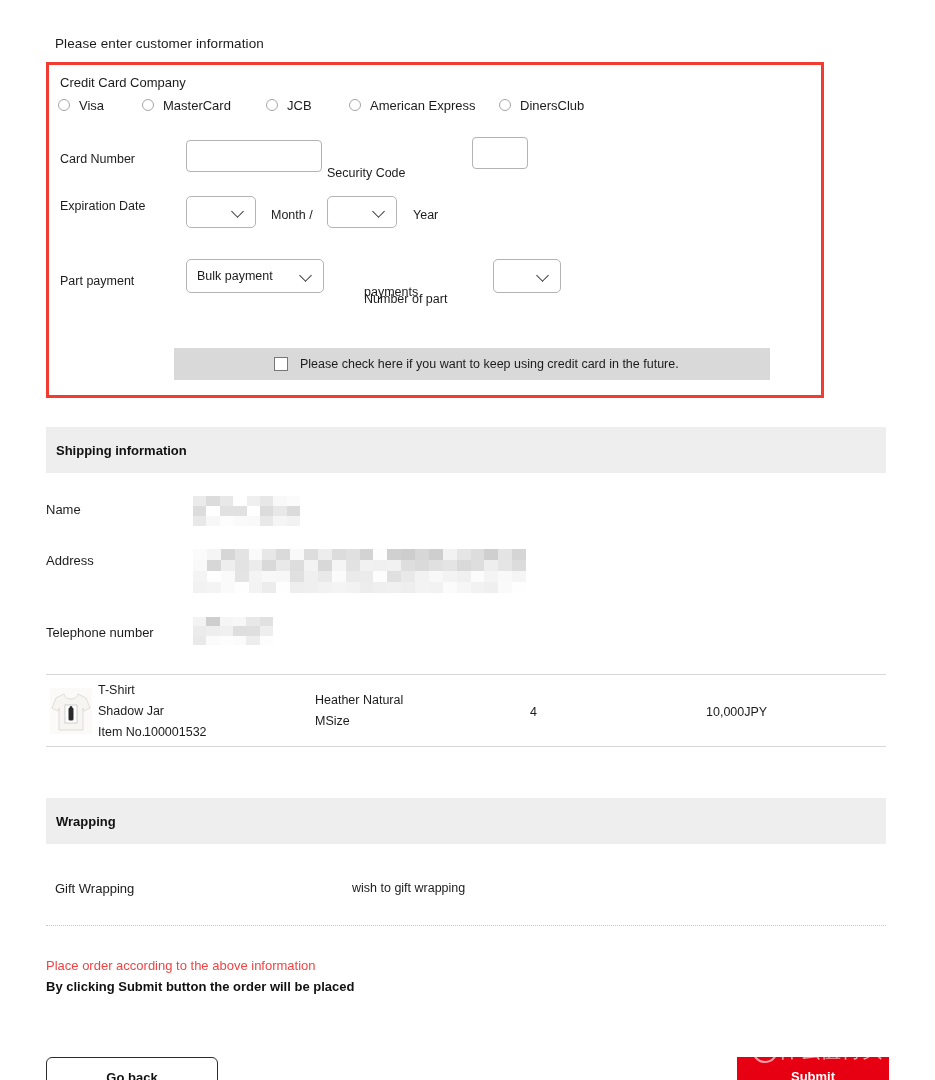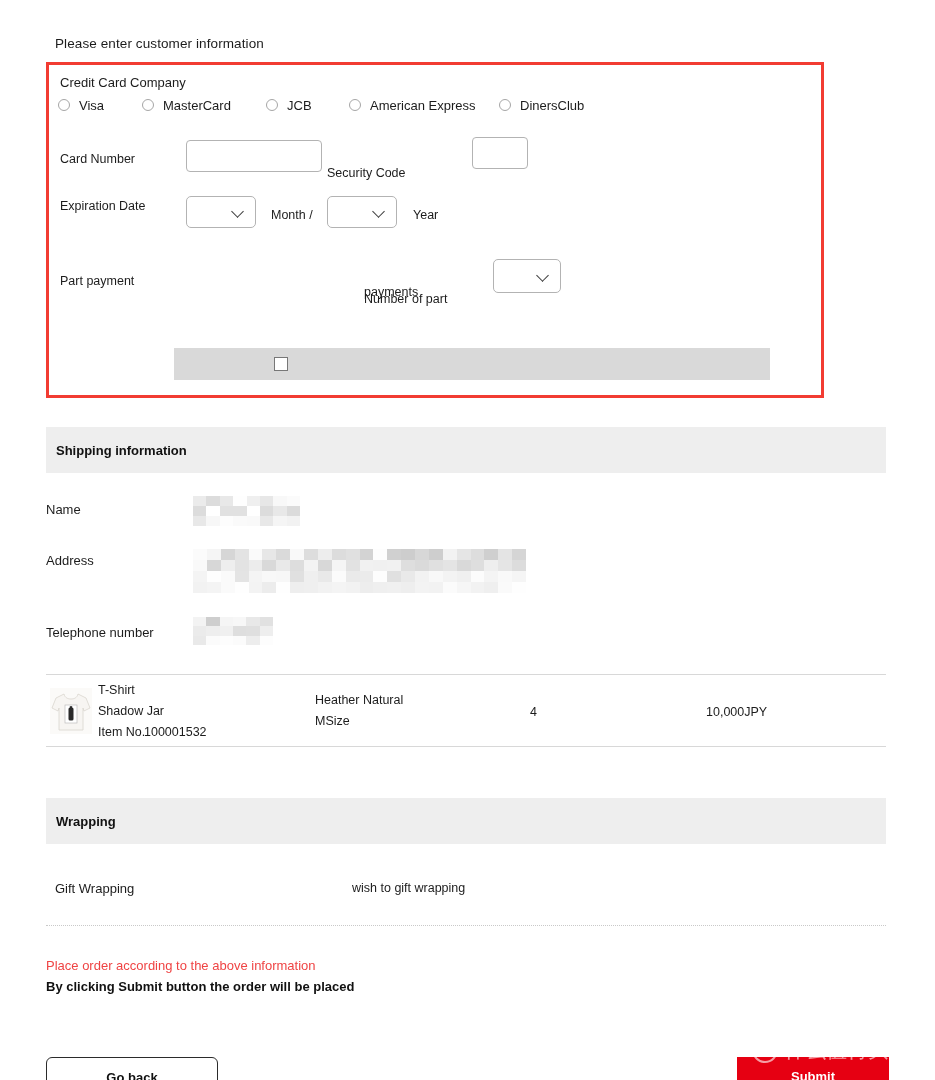--- a/index.html
+++ b/index.html
@@ -239,21 +239,20 @@
   .wm-logo {
     width: 26px; height: 26px;
     border-radius: 50%;
     border: 2.5px solid #ffffff;
     display: flex; align-items: center; justify-content: center;
     font-size: 14px; color: #ffffff;
     font-family: "DejaVu Sans", sans-serif;
     line-height: 1;
   }
   .wm-text {
-    margin-left: 6px;
     font-size: 21px;
     color: #ffffff;
     font-family: "DejaVu Sans", sans-serif;
     letter-spacing: 0px;
     white-space: nowrap;
   }
 </style>
 </head>
 <body>
 
@@ -299,29 +298,34 @@
       <span class="chev"></span>
     </div>
     <div class="field-label" style="left:222px; top:143px;">Month  /</div>
     <div class="sel" style="left:278px; top:131px; width:70px; height:32px;">
       <span class="sel-val"></span>
       <span class="chev"></span>
     </div>
     <div class="field-label" style="left:364px; top:143px;">Year</div>
 
     <div class="field-label" style="left:11px; top:209px;">Part payment</div>
+    <div class="sel" style="left:137px; top:194px; width:138px; height:34px;">
+      <span class="sel-val">Bulk payment</span>
+      <span class="chev"></span>
+    </div>
     <div class="field-label" style="left:315px; top:198px;margin-top:29px;">Number of part</div>
     <div class="field-label" style="left:315px; top:220px;">payments</div>
     <div class="sel" style="left:444px; top:194px; width:68px; height:34px;">
       <span class="sel-val"></span>
       <span class="chev"></span>
     </div>
 
     <div class="keep-strip">
       <span class="keep-check"></span>
+      <span class="keep-text">Please check here if you want to keep using credit card in the future.</span>
     </div>
   </div>
 
   <div class="section-bar" style="top:427px;">
     <span class="bar-title">Shipping information</span>
   </div>
 
   <div class="ship-label" style="top:502px;">Name</div>
   <div class="redact" id="redact-name" style="left:193px; top:496px; width:107px; height:30px;">
       <i style="left: 0px; top: 0px; width: 14px; height: 10px; background: rgb(235, 235, 235);"></i>

